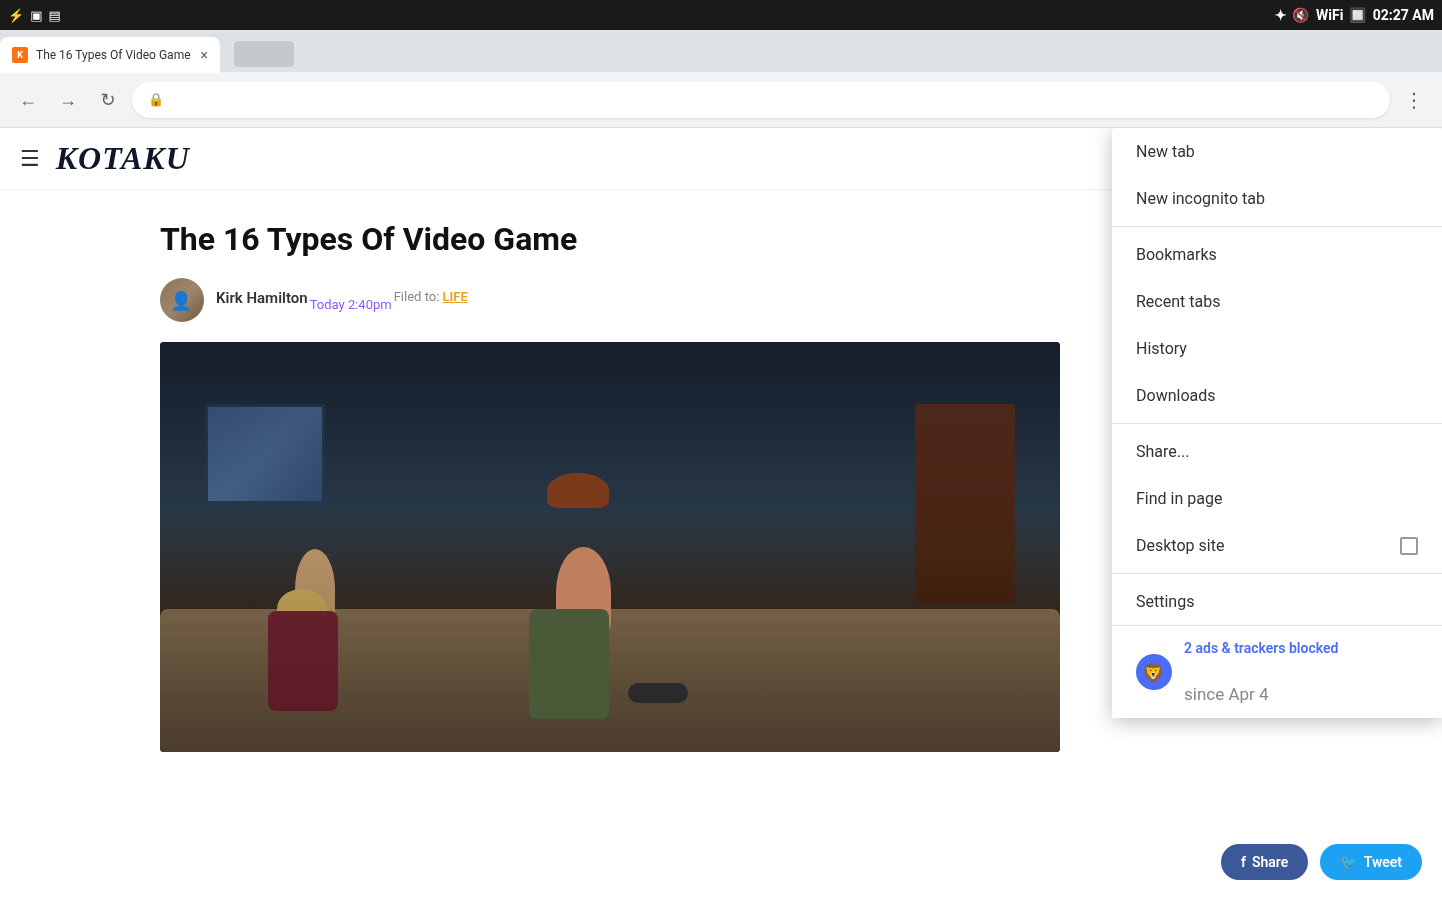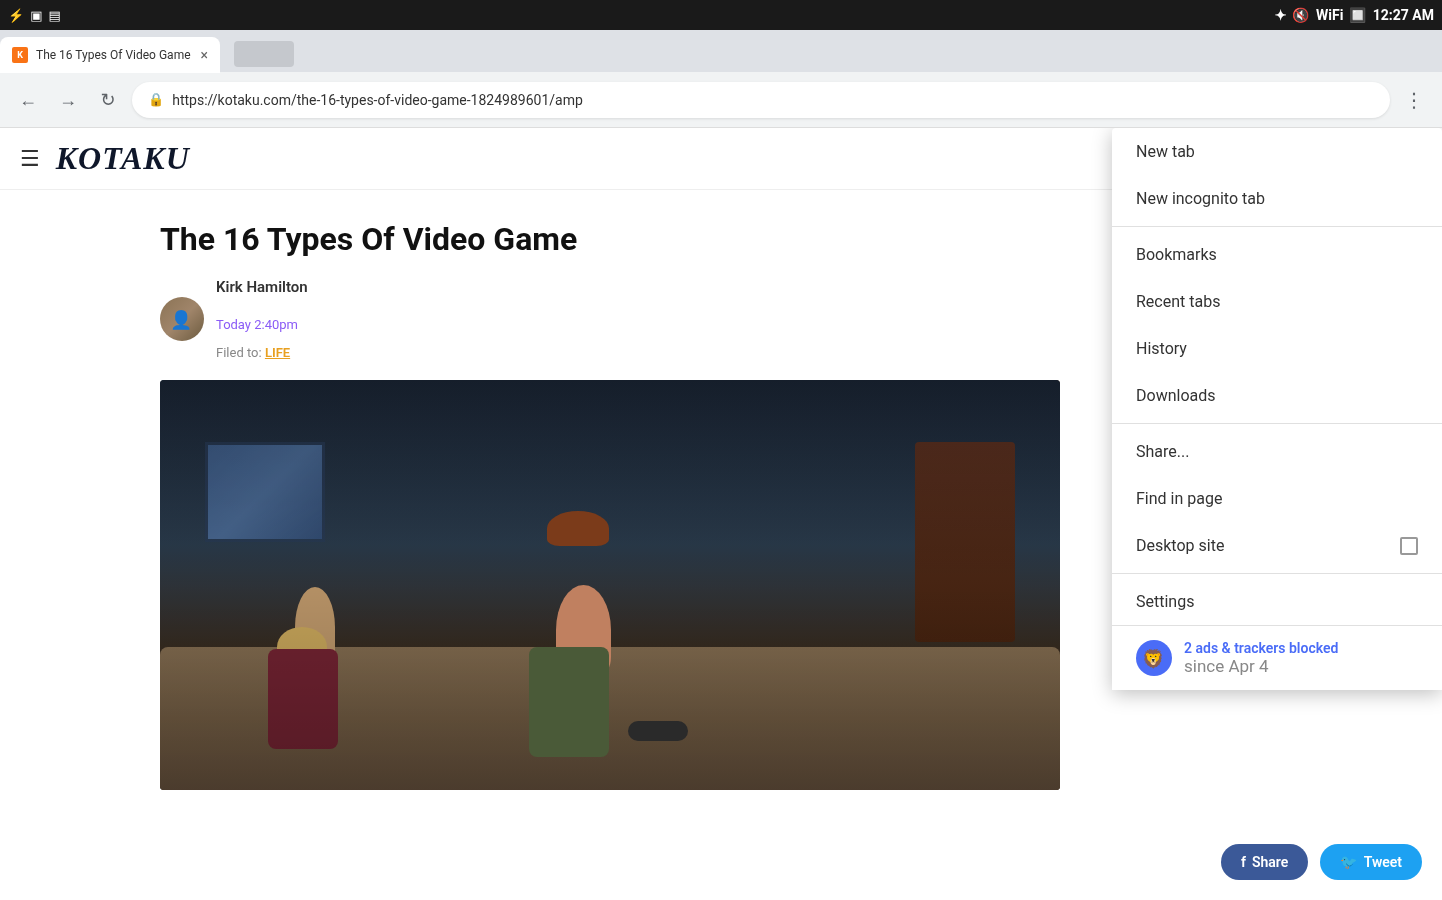--- a/index.html
+++ b/index.html
@@ -183,21 +183,21 @@
       border-radius: 50%;
       background: linear-gradient(135deg, #8B7355 0%, #a0856a 50%, #6b5a3e 100%);
       flex-shrink: 0;
       overflow: hidden;
       display: flex;
       align-items: center;
       justify-content: center;
       color: #d4a870;
       font-size: 18px;
     }
-    .author-info { display: flex; flex-direction: column; gap: 13px; }
+    .author-info { display: flex; flex-direction: row; gap: 2px; }
     .author-name { font-size: 15px; font-weight: 600; color: #333; }
     .author-date { font-size: 13px; color: #8b5cf6; margin-top: 8px; }
     .filed-to { font-size: 13px; color: #888; }
     .filed-tag { color: #e8a020; font-weight: 600; text-decoration: underline; }
 
     
     .article-image {
       width: 900px;
       height: 410px;
       background: linear-gradient(135deg, #2c3e50 0%, #34495e 30%, #4a3728 60%, #2c1810 100%);
@@ -285,21 +285,21 @@
       height: 36px;
       background: #4a6cf7;
       border-radius: 50%;
       display: flex;
       align-items: center;
       justify-content: center;
       color: white;
       font-size: 18px;
       flex-shrink: 0;
     }
-    .footer-text { display: flex; flex-direction: column; }
+    .footer-text { display: flex; flex-direction: column; gap: 28px; }
     .footer-primary { font-size: 14px; color: #4a6cf7; font-weight: 600; }
     .footer-secondary { font-size: 17px; color: #888; }
 
     
     .bottom-btns {
       position: absolute;
       bottom: 20px;
       right: 20px;
       display: flex;
       gap: 12px;
@@ -337,21 +337,21 @@
   <div class="status-left">
     <span>⚡</span>
     <span>▣</span>
     <span>▤</span>
   </div>
   <div class="status-right">
     <span>✦</span>
     <span>🔇</span>
     <span>WiFi</span>
     <span>🔲</span>
-    <span>12:27 AM</span>
+    <span>02:27 AM</span>
   </div>
 </div>
 
 <div class="tab-bar">
   <div class="tab-active">
     <div class="tab-favicon">
       <span>K</span>
     </div>
     <span class="tab-title">The 16 Types Of Video Game</span>
     <span class="tab-close">×</span>
@@ -360,21 +360,20 @@
     <div class="tab-new-inner"></div>
   </div>
 </div>
 
 <div class="address-bar">
   <div class="nav-btn">←</div>
   <div class="nav-btn">→</div>
   <div class="nav-btn">↻</div>
   <div class="address-box">
     <span class="lock-icon">🔒</span>
-    <span class="address-text">https://kotaku.com/the-16-types-of-video-game-1824989601/amp</span>
   </div>
   <div class="menu-dots">⋮</div>
 </div>
 
 <div class="page-content" style="position:relative;">
 
   <div class="page-header">
     <span class="hamburger">☰</span>
     <div class="kotaku-logo" style="font-family: Georgia, serif; color: #0f172a;">
       <span>KOTAKU</span>

